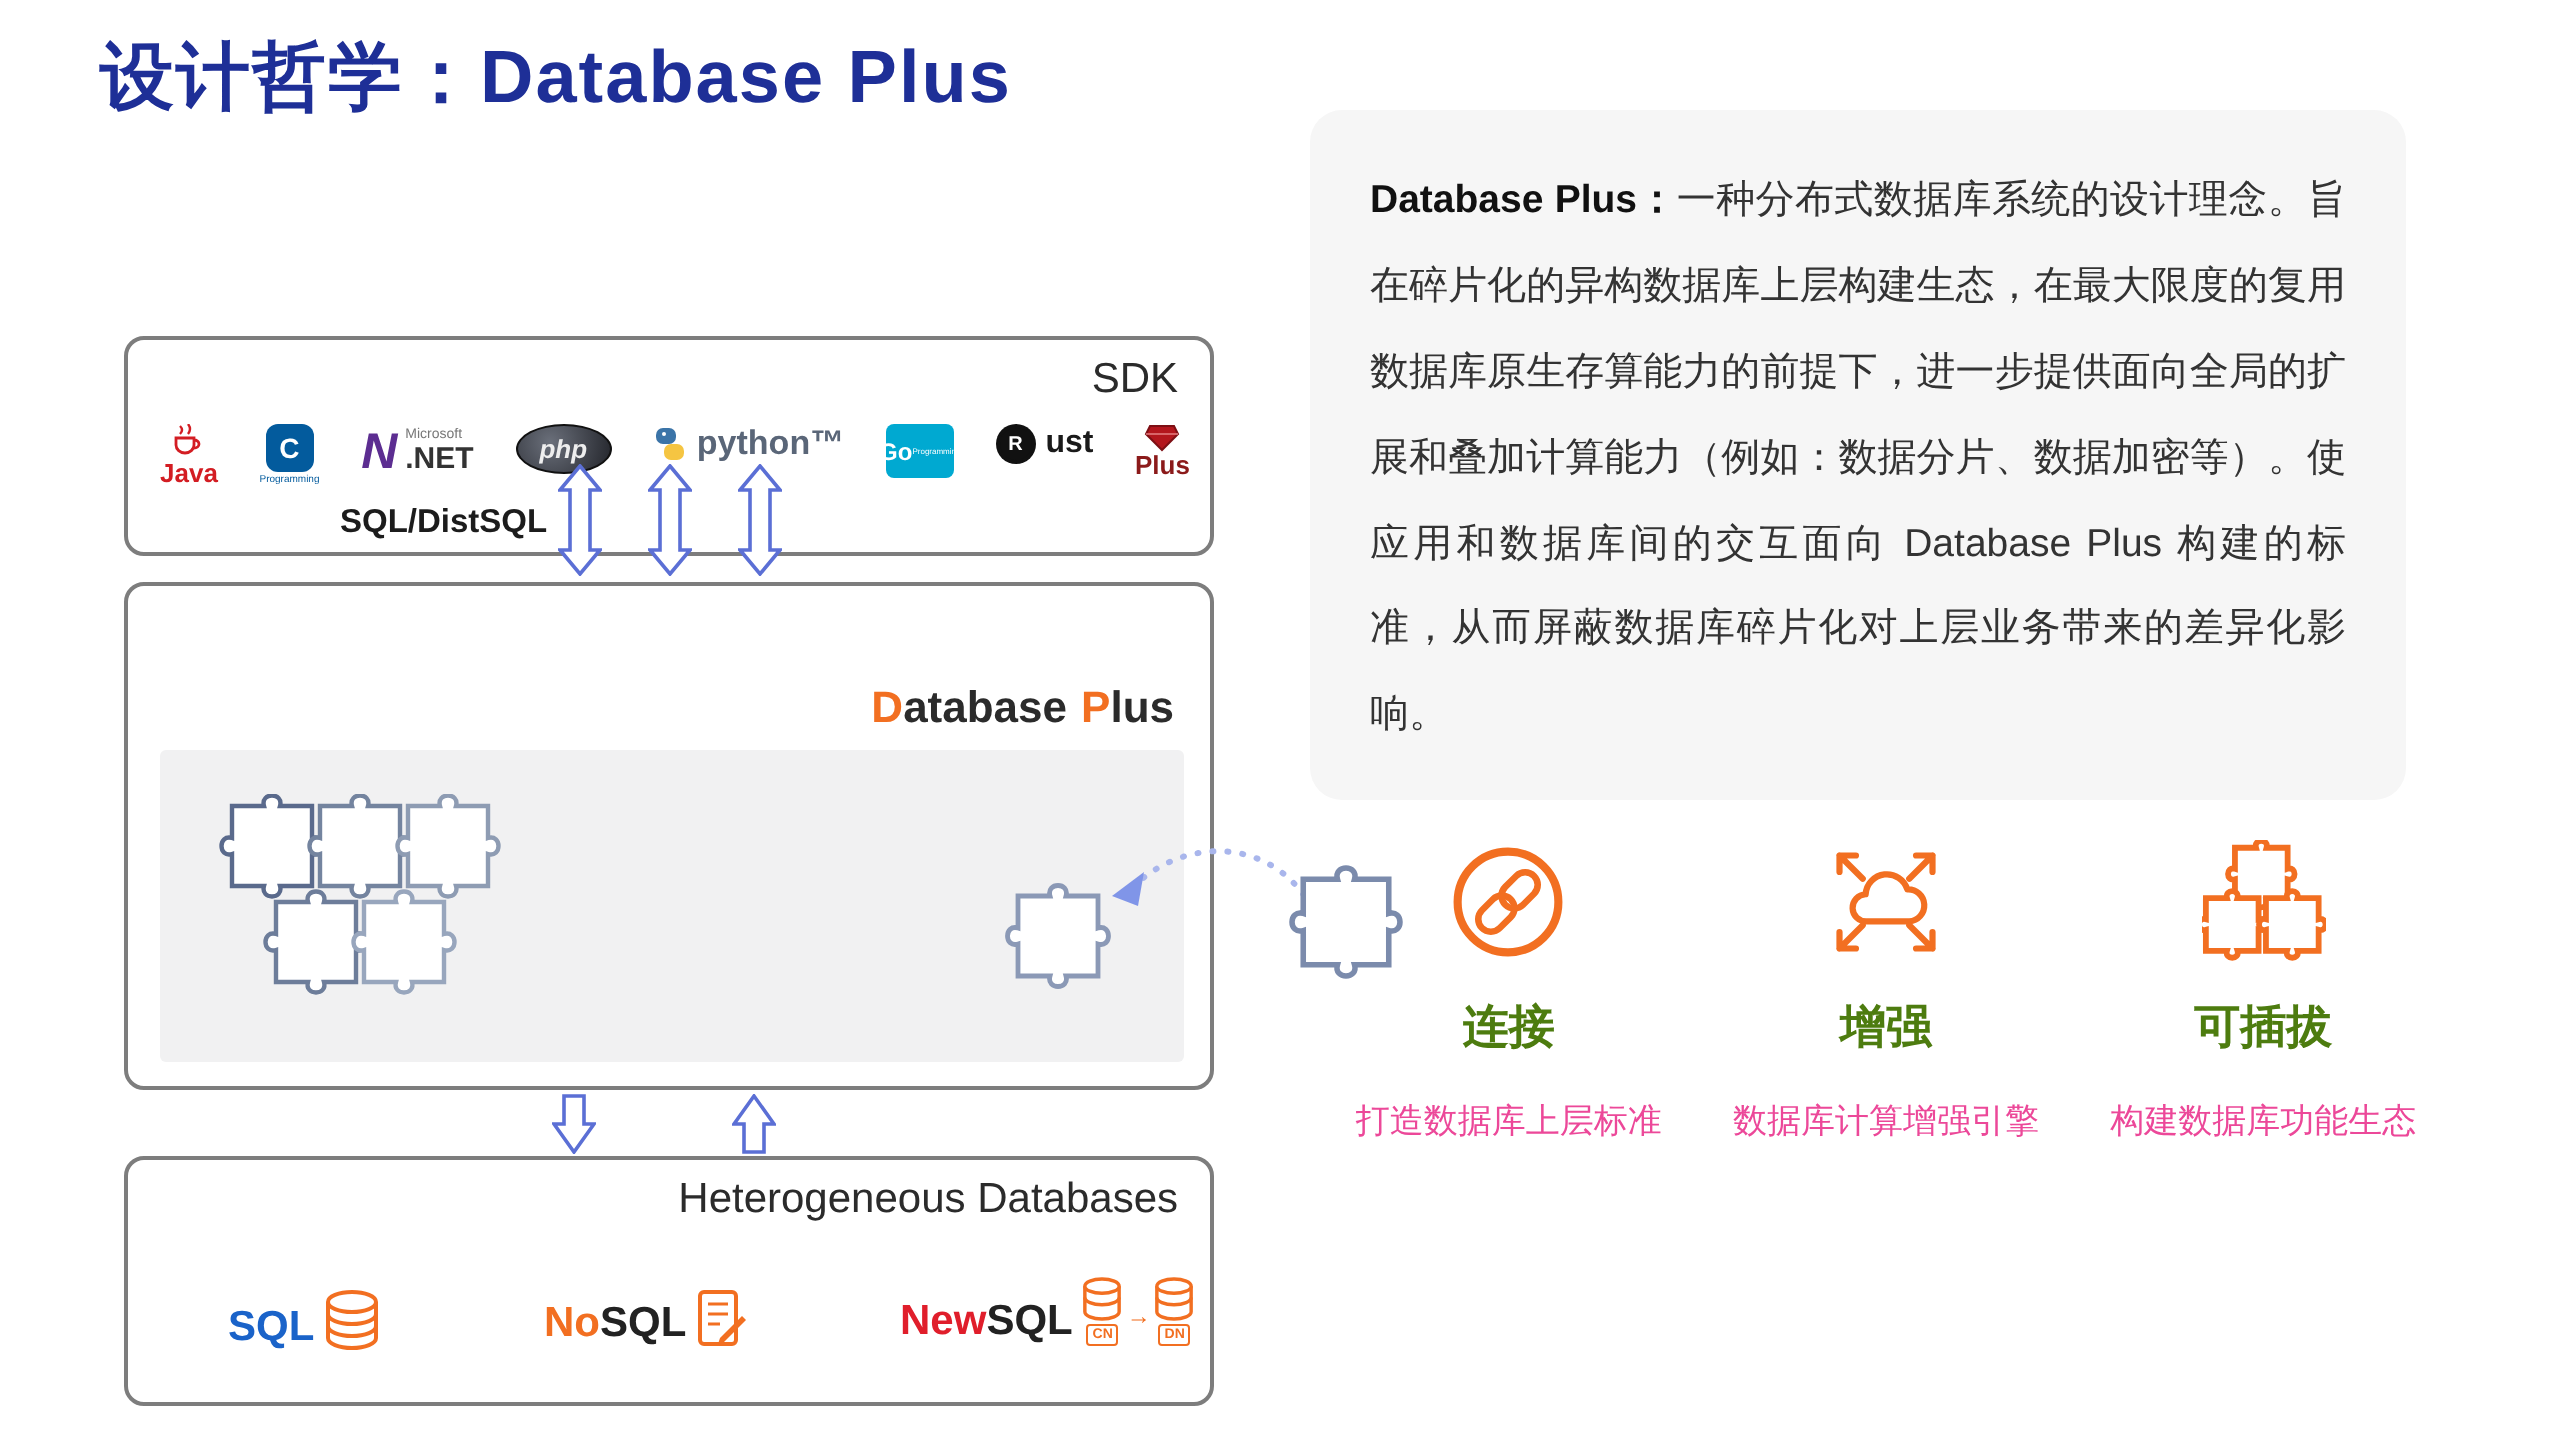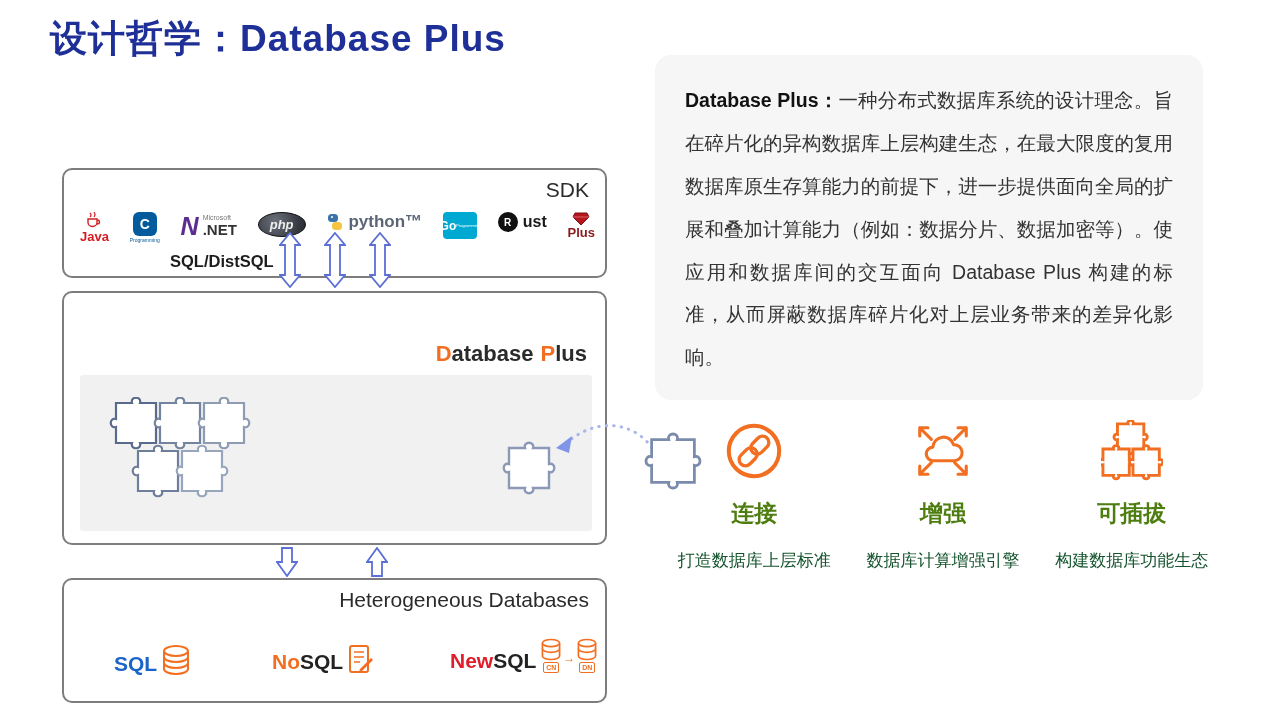--- a/index.html
+++ b/index.html
@@ -74,21 +74,21 @@
   
   .desc-panel{position:absolute;left:655px;top:55px;width:548px;height:345px;background:#f6f6f6;border-radius:16px;padding:24px 30px;}
   .desc-text{font-size:19.5px;line-height:2.2;color:#333;text-align:justify;}
   .desc-lead{font-weight:bold;color:#111;}
 
   
   .features{position:absolute;left:660px;top:420px;width:566px;display:flex;}
   .feature{flex:1;display:flex;flex-direction:column;align-items:center;}
   .f-icon{width:62px;height:62px;}
   .f-title{margin-top:16px;font-size:23px;font-weight:bold;color:#4d7c0f;}
-  .f-desc{margin-top:20px;font-size:17px;color:#14532d;}
+  .f-desc{margin-top:20px;font-size:17px;color:#ec4899;}
 </style>
 </head>
 <body>
 
 <div class="canvas">
 
   <h1 class="title">设计哲学：Database Plus</h1>
 
   <div class="box sdk-box">
     <div class="box-label">SDK</div>

